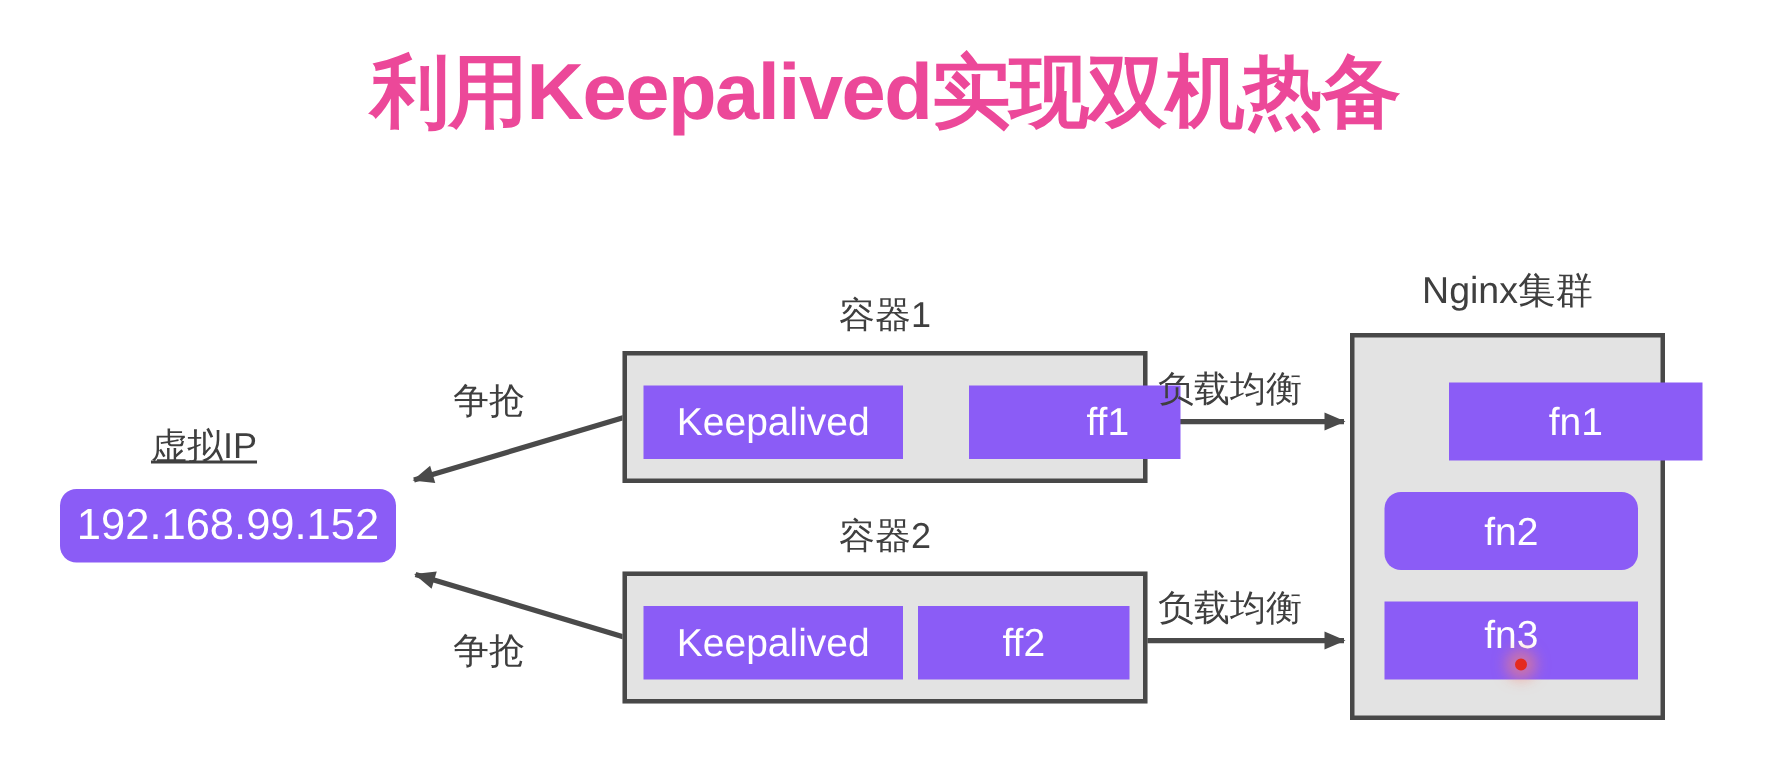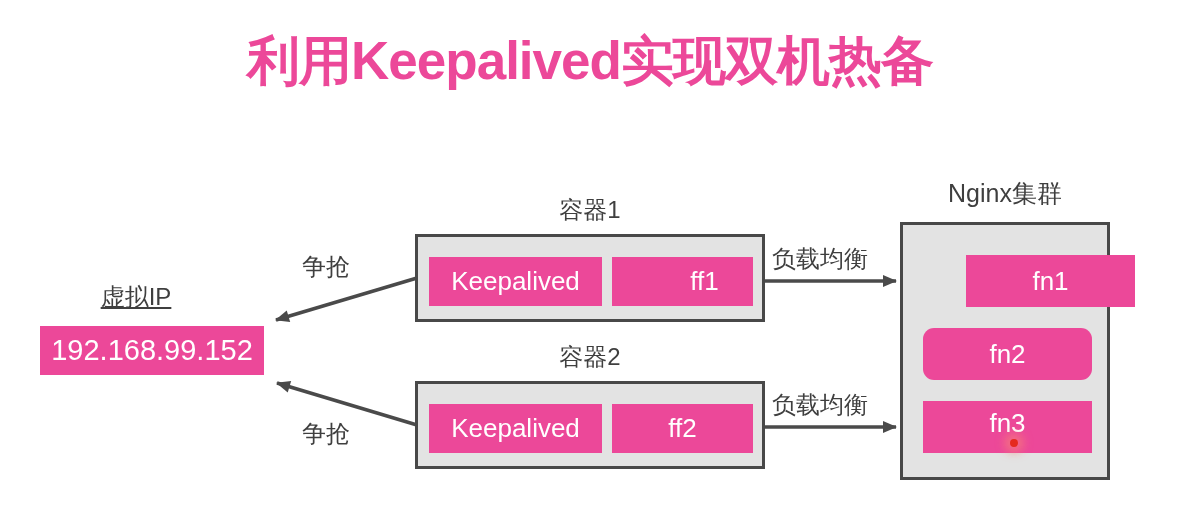--- a/index.html
+++ b/index.html
@@ -29,29 +29,29 @@
     text-align: center;
     white-space: nowrap;
   }
   .gray-box {
     position: absolute;
     background: #e3e3e3;
     border: 3px solid #484848;
   }
   .red-box {
     position: absolute;
-    background: #ec4899;
+    background: #8b5cf6;
     color: #ffffff;
     display: flex;
     align-items: center;
     justify-content: center;
     font-size: 26px;
     white-space: nowrap;
   }
-  .vip-box { font-size: 29px; }
+  .vip-box { font-size: 29px; border-radius: 11px; }
   .arrow-layer {
     position: absolute;
     left: 0; top: 0;
     width: 1180px; height: 522px;
     pointer-events: none;
   }
   .laser-dot {
     display: inline-block;
     width: 6px; height: 6px;
     margin-left: 13px;
@@ -84,21 +84,21 @@
   <div class="red-box vip-box" style="left:40px; top:326px; width:224px; height:49px;">
     <span>192.168.99.152</span>
   </div>
 
   <div class="diagram-label" style="left:302px; top:251px;">争抢</div>
   <div class="diagram-label" style="left:302px; top:418px;">争抢</div>
 
   <div class="diagram-label" style="left:415px; top:194px; width:350px;">容器1</div>
   <div class="gray-box" style="left:415px; top:234px; width:350px; height:88px;"></div>
   <div class="red-box" style="left:429px; top:257px; width:173px; height:49px;">Keepalived</div>
-  <div class="red-box" style="left:612px; top:257px; width:141px; height:49px;padding-left:44px;">ff1</div>
+  <div class="red-box" style="left:646px; top:257px; width:141px; height:49px;padding-left:44px;">ff1</div>
 
   <div class="diagram-label" style="left:415px; top:341px; width:350px;">容器2</div>
   <div class="gray-box" style="left:415px; top:381px; width:350px; height:88px;"></div>
   <div class="red-box" style="left:429px; top:404px; width:173px; height:49px;">Keepalived</div>
   <div class="red-box" style="left:612px; top:404px; width:141px; height:49px;">ff2</div>
 
   <div class="diagram-label" style="left:772px; top:243px;">负载均衡</div>
   <div class="diagram-label" style="left:772px; top:389px;">负载均衡</div>
 
   <div class="diagram-label" style="left:900px; top:177px; width:210px; font-size:25px;">Nginx集群</div>

